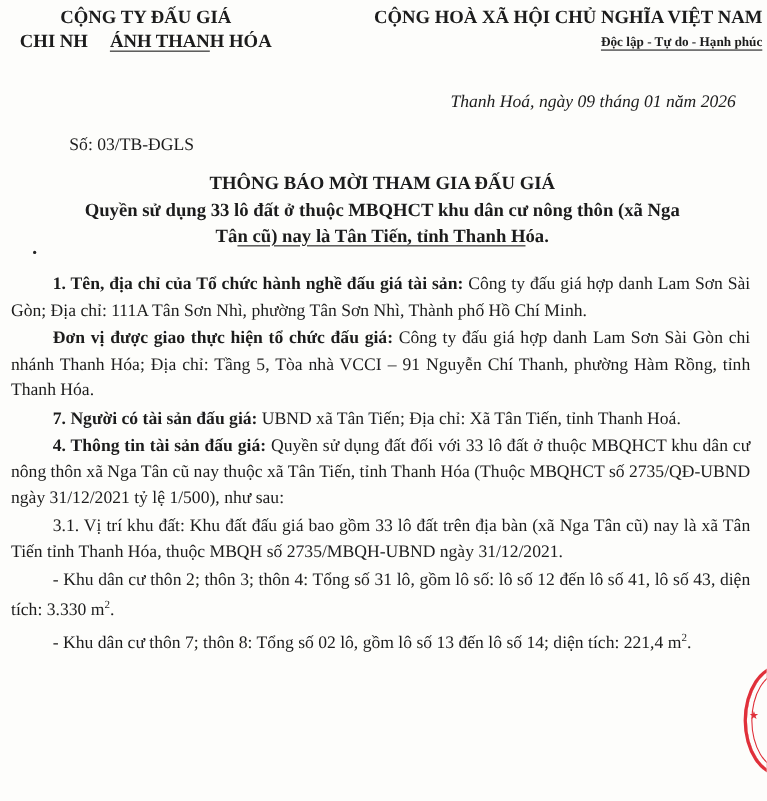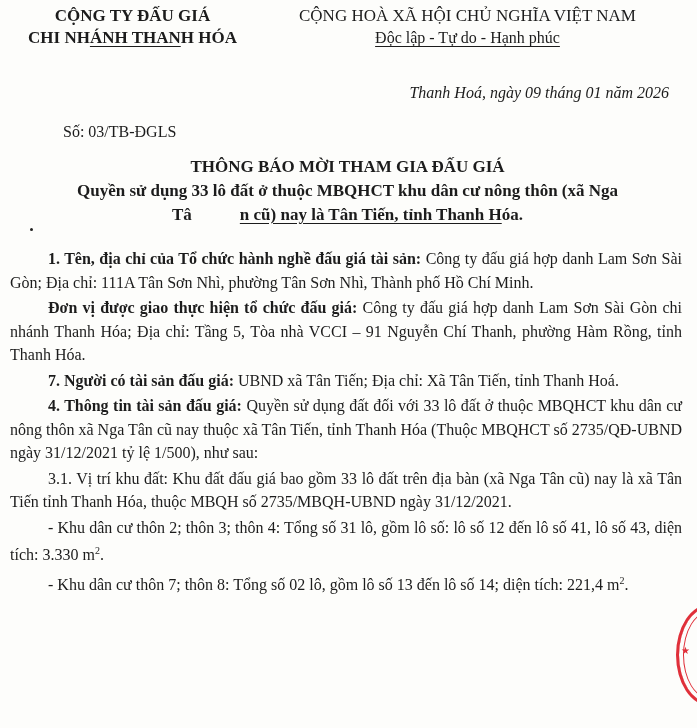--- a/index.html
+++ b/index.html
@@ -8,41 +8,41 @@
     background: #fdfdfb;
     font-family: "Liberation Serif", "DejaVu Serif", serif;
     color: #1c1c1c;
     position: relative;
   }
   .hdr-left {
     position: absolute; left: 0; top: 5px; width: 265px;
     text-align: center; font-weight: bold; font-size: 17px; line-height: 22px;
     white-space: nowrap;
   }
-  .hdr-left .u { text-decoration: underline; text-underline-offset: 3px; }
+  .hdr-left .u { text-decoration: underline; text-underline-offset: 3px; padding-left: 20px; }
   .hdr-right {
-    position: absolute; left: 254px; top: 5px; width: 427px;
-    text-align: center; font-weight: normal; font-size: 17px; line-height: 22px;
+    position: absolute; left: 266px; top: 5px; width: 427px;
+    text-align: right; font-weight: bold; font-size: 17px; line-height: 22px;
     white-space: nowrap;
   }
-  .motto { font-size: 16px; }
+  .motto { font-size: 12px; }
   .motto span { text-decoration: underline; text-underline-offset: 3px; }
   .date {
     position: absolute; right: 28px; top: 84px;
     font-style: italic; font-size: 16px;
   }
   .docno {
     position: absolute; left: 63px; top: 111px; font-size: 16px; margin-top: 12px;
   }
   .title-block {
     position: absolute; left: 0; top: 155px; width: 695px;
     text-align: center; font-weight: bold; font-size: 17px; line-height: 24px;
   }
   .title-block .t1 { font-weight: normal; font-weight: bold; }
-  .title-block .u { text-decoration: underline; text-underline-offset: 3px; padding-left: 48px; }
+  .title-block .u { text-decoration: underline; text-underline-offset: 3px; }
   .body-text {
     position: absolute; left: 10px; top: 247px; width: 672px;
     font-size: 16px; line-height: 23.5px; text-align: justify;
   }
   .body-text p { margin: 0 0 2px 0; text-indent: 38px; }
   .body-text b { font-weight: bold; }
   .dot { position: absolute; left: 30px; top: 228px; width: 3px; height: 3px; background: #222; border-radius: 50%; }
   .stamp {
     position: absolute; left: 676px; top: 604px; width: 62px; height: 96px;
     border: 3px solid #e0303a; border-radius: 50%;

